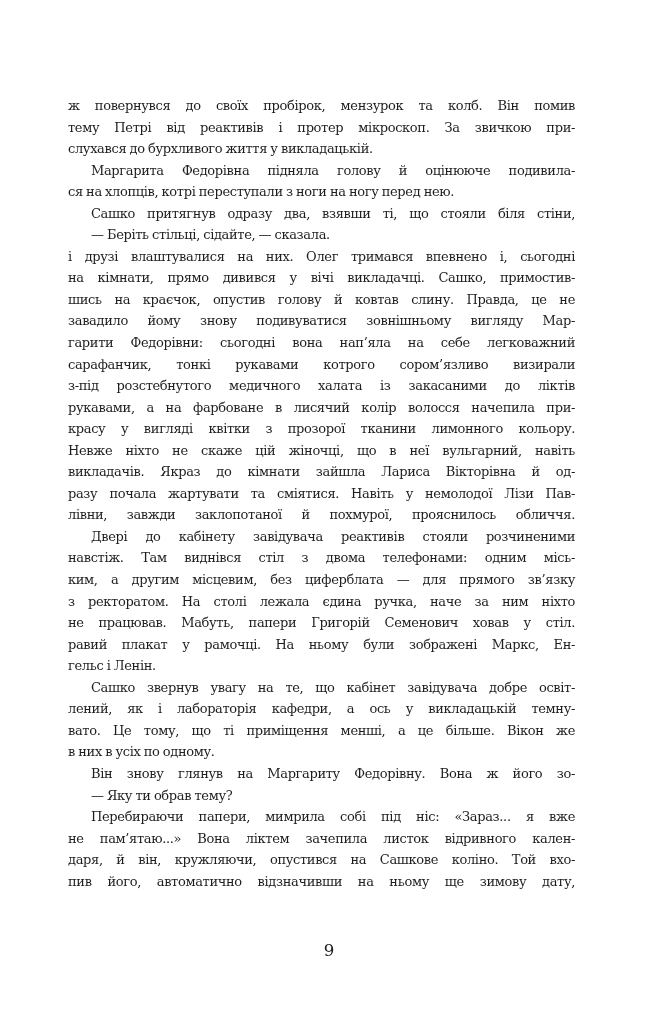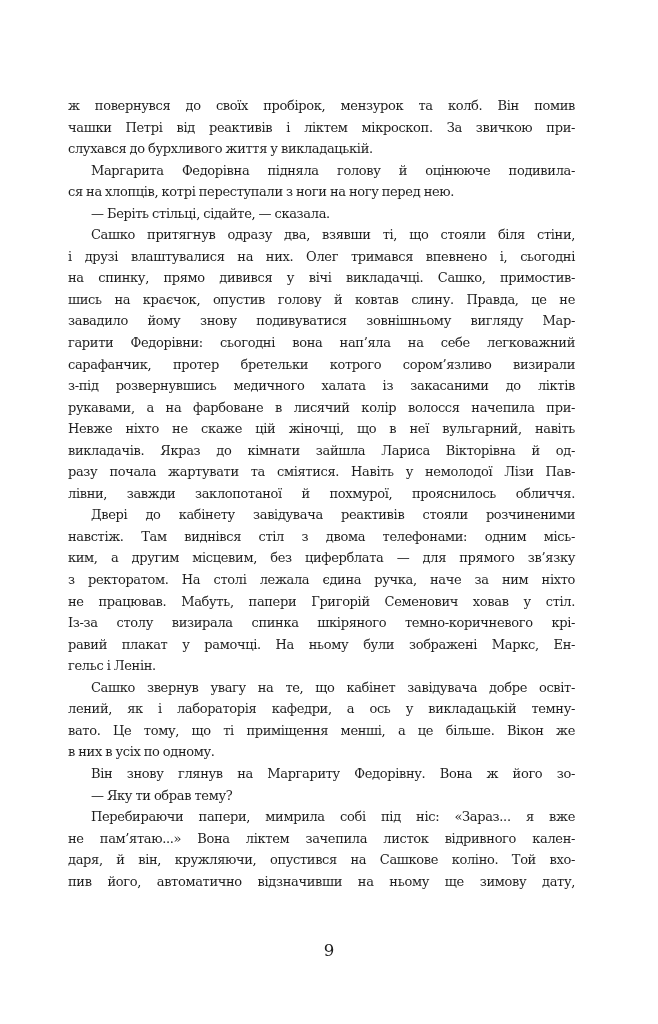--- a/index.html
+++ b/index.html
@@ -35,44 +35,44 @@
       font-family: "DejaVu Serif", serif;
       font-size: 16.6px;
       color: #1e1e1e;
     }
   </style>
 </head>
 <body>
 
 <div class="page" id="page-body">
     <span class="line">ж повернувся до своїх пробірок, мензурок та колб. Він помив</span>
-    <span class="line">чашки Петрі від реактивів і ліктем мікроскоп. За звичкою при-</span>
+    <span class="line">тему Петрі від реактивів і протер мікроскоп. За звичкою при-</span>
     <span class="line last">слухався до бурхливого життя у викладацькій.</span>
     <span class="line indent">Маргарита Федорівна підняла голову й оцінююче подивила-</span>
     <span class="line last">ся на хлопців, котрі переступали з ноги на ногу перед нею.</span>
+    <span class="line indent">Сашко притягнув одразу два, взявши ті, що стояли біля стіни,</span>
     <span class="line indent last">— Беріть стільці, сідайте, — сказала.</span>
-    <span class="line indent">Сашко притягнув одразу два, взявши ті, що стояли біля стіни,</span>
     <span class="line">і друзі влаштувалися на них. Олег тримався впевнено і, сьогодні</span>
-    <span class="line">на спинку, прямо дивився у вічі викладачці. Сашко, примостив-</span>
+    <span class="line">на кімнати, прямо дивився у вічі викладачці. Сашко, примостив-</span>
     <span class="line">шись на краєчок, опустив голову й ковтав слину. Правда, це не</span>
     <span class="line">завадило йому знову подивуватися зовнішньому вигляду Мар-</span>
     <span class="line">гарити Федорівни: сьогодні вона нап’яла на себе легковажний</span>
-    <span class="line">сарафанчик, протер бретельки котрого сором’язливо визирали</span>
-    <span class="line">з-під розвернувшись медичного халата із закасаними до ліктів</span>
+    <span class="line">сарафанчик, тонкі рукавами котрого сором’язливо визирали</span>
+    <span class="line">з-під розстебнутого медичного халата із закасаними до ліктів</span>
     <span class="line">рукавами, а на фарбоване в лисячий колір волосся начепила при-</span>
+    <span class="line">красу у вигляді квітки з прозорої тканини лимонного кольору.</span>
     <span class="line">Невже ніхто не скаже цій жіночці, що в неї вульгарний, навіть</span>
     <span class="line">викладачів. Якраз до кімнати зайшла Лариса Вікторівна й од-</span>
     <span class="line">разу почала жартувати та сміятися. Навіть у немолодої Лізи Пав-</span>
     <span class="line">лівни, завжди заклопотаної й похмурої, прояснилось обличчя.</span>
     <span class="line indent">Двері до кабінету завідувача реактивів стояли розчиненими</span>
     <span class="line">навстіж. Там виднівся стіл з двома телефонами: одним місь-</span>
     <span class="line">ким, а другим місцевим, без циферблата — для прямого зв’язку</span>
     <span class="line">з ректоратом. На столі лежала єдина ручка, наче за ним ніхто</span>
     <span class="line">не працював. Мабуть, папери Григорій Семенович ховав у стіл.</span>
-    <span class="line">Із-за столу визирала спинка шкіряного темно-коричневого крі-</span>
     <span class="line">равий плакат у рамочці. На ньому були зображені Маркс, Ен-</span>
     <span class="line last">гельс і Ленін.</span>
     <span class="line indent">Сашко звернув увагу на те, що кабінет завідувача добре освіт-</span>
     <span class="line">лений, як і лабораторія кафедри, а ось у викладацькій темну-</span>
     <span class="line">вато. Це тому, що ті приміщення менші, а це більше. Вікон же</span>
     <span class="line last">в них в усіх по одному.</span>
     <span class="line indent">Він знову глянув на Маргариту Федорівну. Вона ж його зо-</span>
     <span class="line indent last">— Яку ти обрав тему?</span>
     <span class="line indent">Перебираючи папери, мимрила собі під ніс: «Зараз... я вже</span>
     <span class="line">не пам’ятаю...» Вона ліктем зачепила листок відривного кален-</span>

